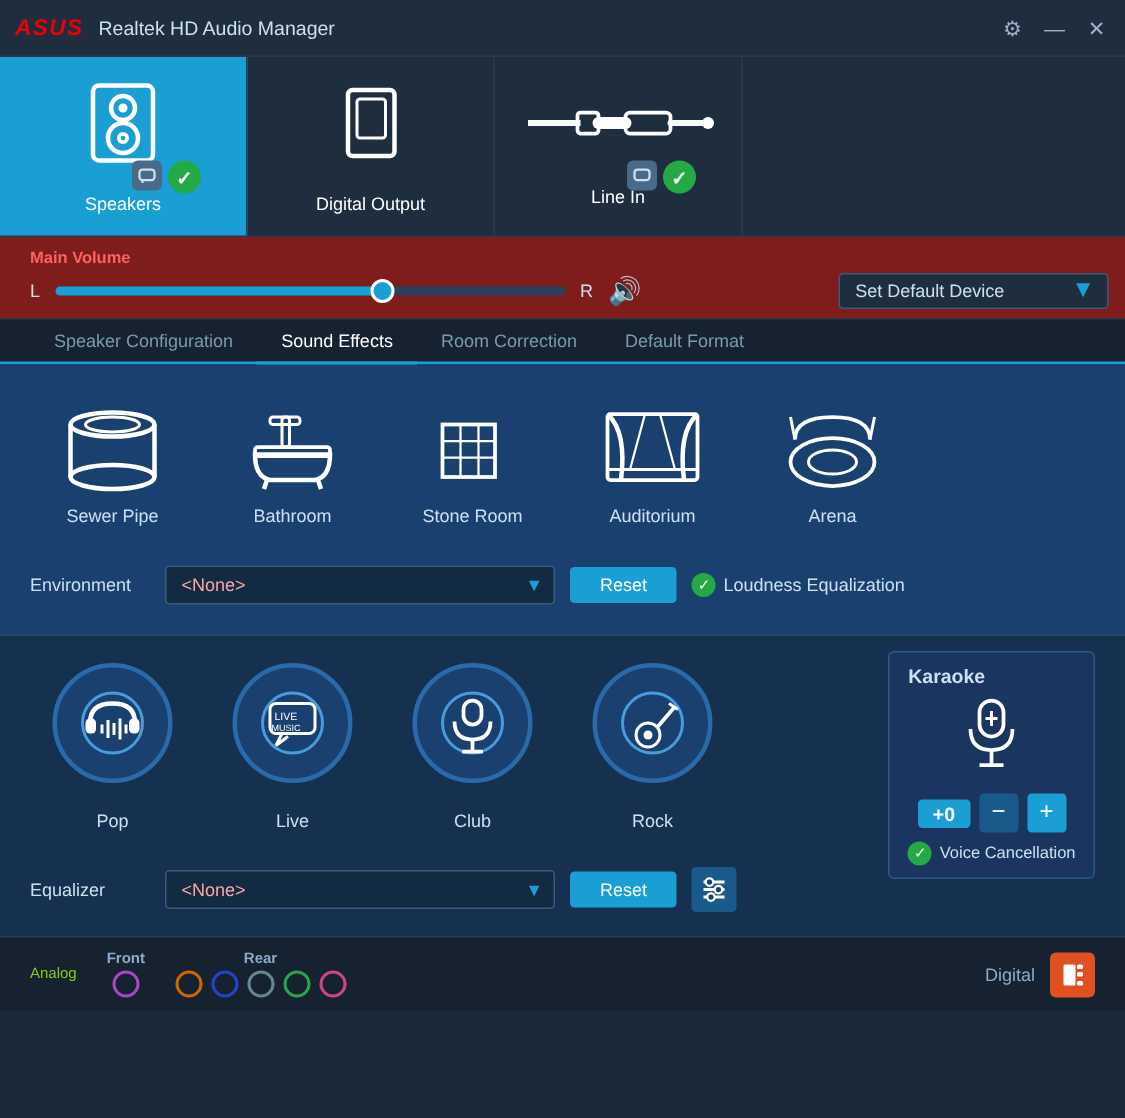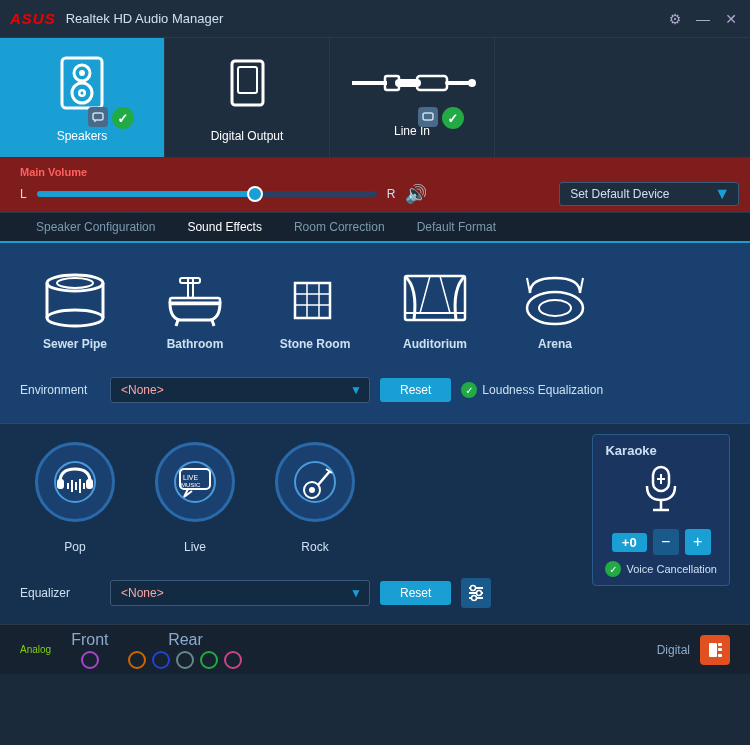--- a/index.html
+++ b/index.html
@@ -213,21 +213,20 @@
       justify-content: flex-start;
       margin-bottom: 10px;
       padding: 10px 0;
     }
     .env-item {
       display: flex;
       flex-direction: column;
       align-items: center;
       width: 110px;
       cursor: pointer;
-      font-weight: bold;
     }
     .env-item .env-icon {
       width: 80px;
       height: 70px;
       display: flex;
       align-items: center;
       justify-content: center;
       font-size: 52px;
       color: #fff;
     }
@@ -435,22 +434,23 @@
       color: #84cc16;
       font-size: 10px;
     }
     .port-group {
       display: flex;
       flex-direction: column;
       align-items: center;
       gap: 2px;
     }
     .port-group-label {
-      font-size: 16px;
+      font-size: 10px;
       color: #8aabcc;
+      font-weight: bold;
     }
     .port-dots {
       display: flex;
       gap: 6px;
     }
     .port-dot {
       width: 18px;
       height: 18px;
       border-radius: 50%;
       border: 2px solid;
@@ -727,20 +727,33 @@
 
                 <rect x="10" y="12" width="30" height="20" rx="4" fill="none" stroke="#fff" stroke-width="2"></rect>
                 <path d="M18 32 L14 40 L22 34" fill="none" stroke="#fff" stroke-width="2"></path>
                 <text x="13" y="23" font-size="7" fill="#fff" font-family="Arial">LIVE</text>
                 <text x="11" y="30" font-size="6" fill="#fff" font-family="Arial">MUSIC</text>
               </svg>
             </div>
             <div class="eq-label">Live</div>
           </div>
 
+          <div class="eq-item">
+            <div class="eq-circle">
+              <svg width="50" height="50" viewBox="0 0 50 50">
+                <circle cx="25" cy="25" r="20" fill="none" stroke="#4a9adc" stroke-width="2"></circle>
+
+                <rect x="19" y="10" width="12" height="16" rx="6" fill="none" stroke="#fff" stroke-width="2.5"></rect>
+                <path d="M13 24 Q13 36 25 36 Q37 36 37 24" fill="none" stroke="#fff" stroke-width="2.5"></path>
+                <line x1="25" y1="36" x2="25" y2="44" stroke="#fff" stroke-width="2.5"></line>
+                <line x1="18" y1="44" x2="32" y2="44" stroke="#fff" stroke-width="2.5"></line>
+              </svg>
+            </div>
+            <div class="eq-label">Club</div>
+          </div>
 
           <div class="eq-item">
             <div class="eq-circle">
               <svg width="50" height="50" viewBox="0 0 50 50">
                 <circle cx="25" cy="25" r="20" fill="none" stroke="#4a9adc" stroke-width="2"></circle>
 
                 <ellipse cx="22" cy="33" rx="8" ry="8" fill="none" stroke="#fff" stroke-width="2"></ellipse>
                 <line x1="28" y1="28" x2="40" y2="14" stroke="#fff" stroke-width="2.5"></line>
                 <line x1="36" y1="12" x2="42" y2="16" stroke="#fff" stroke-width="2"></line>
                 <circle cx="22" cy="33" r="3" fill="#fff"></circle>

